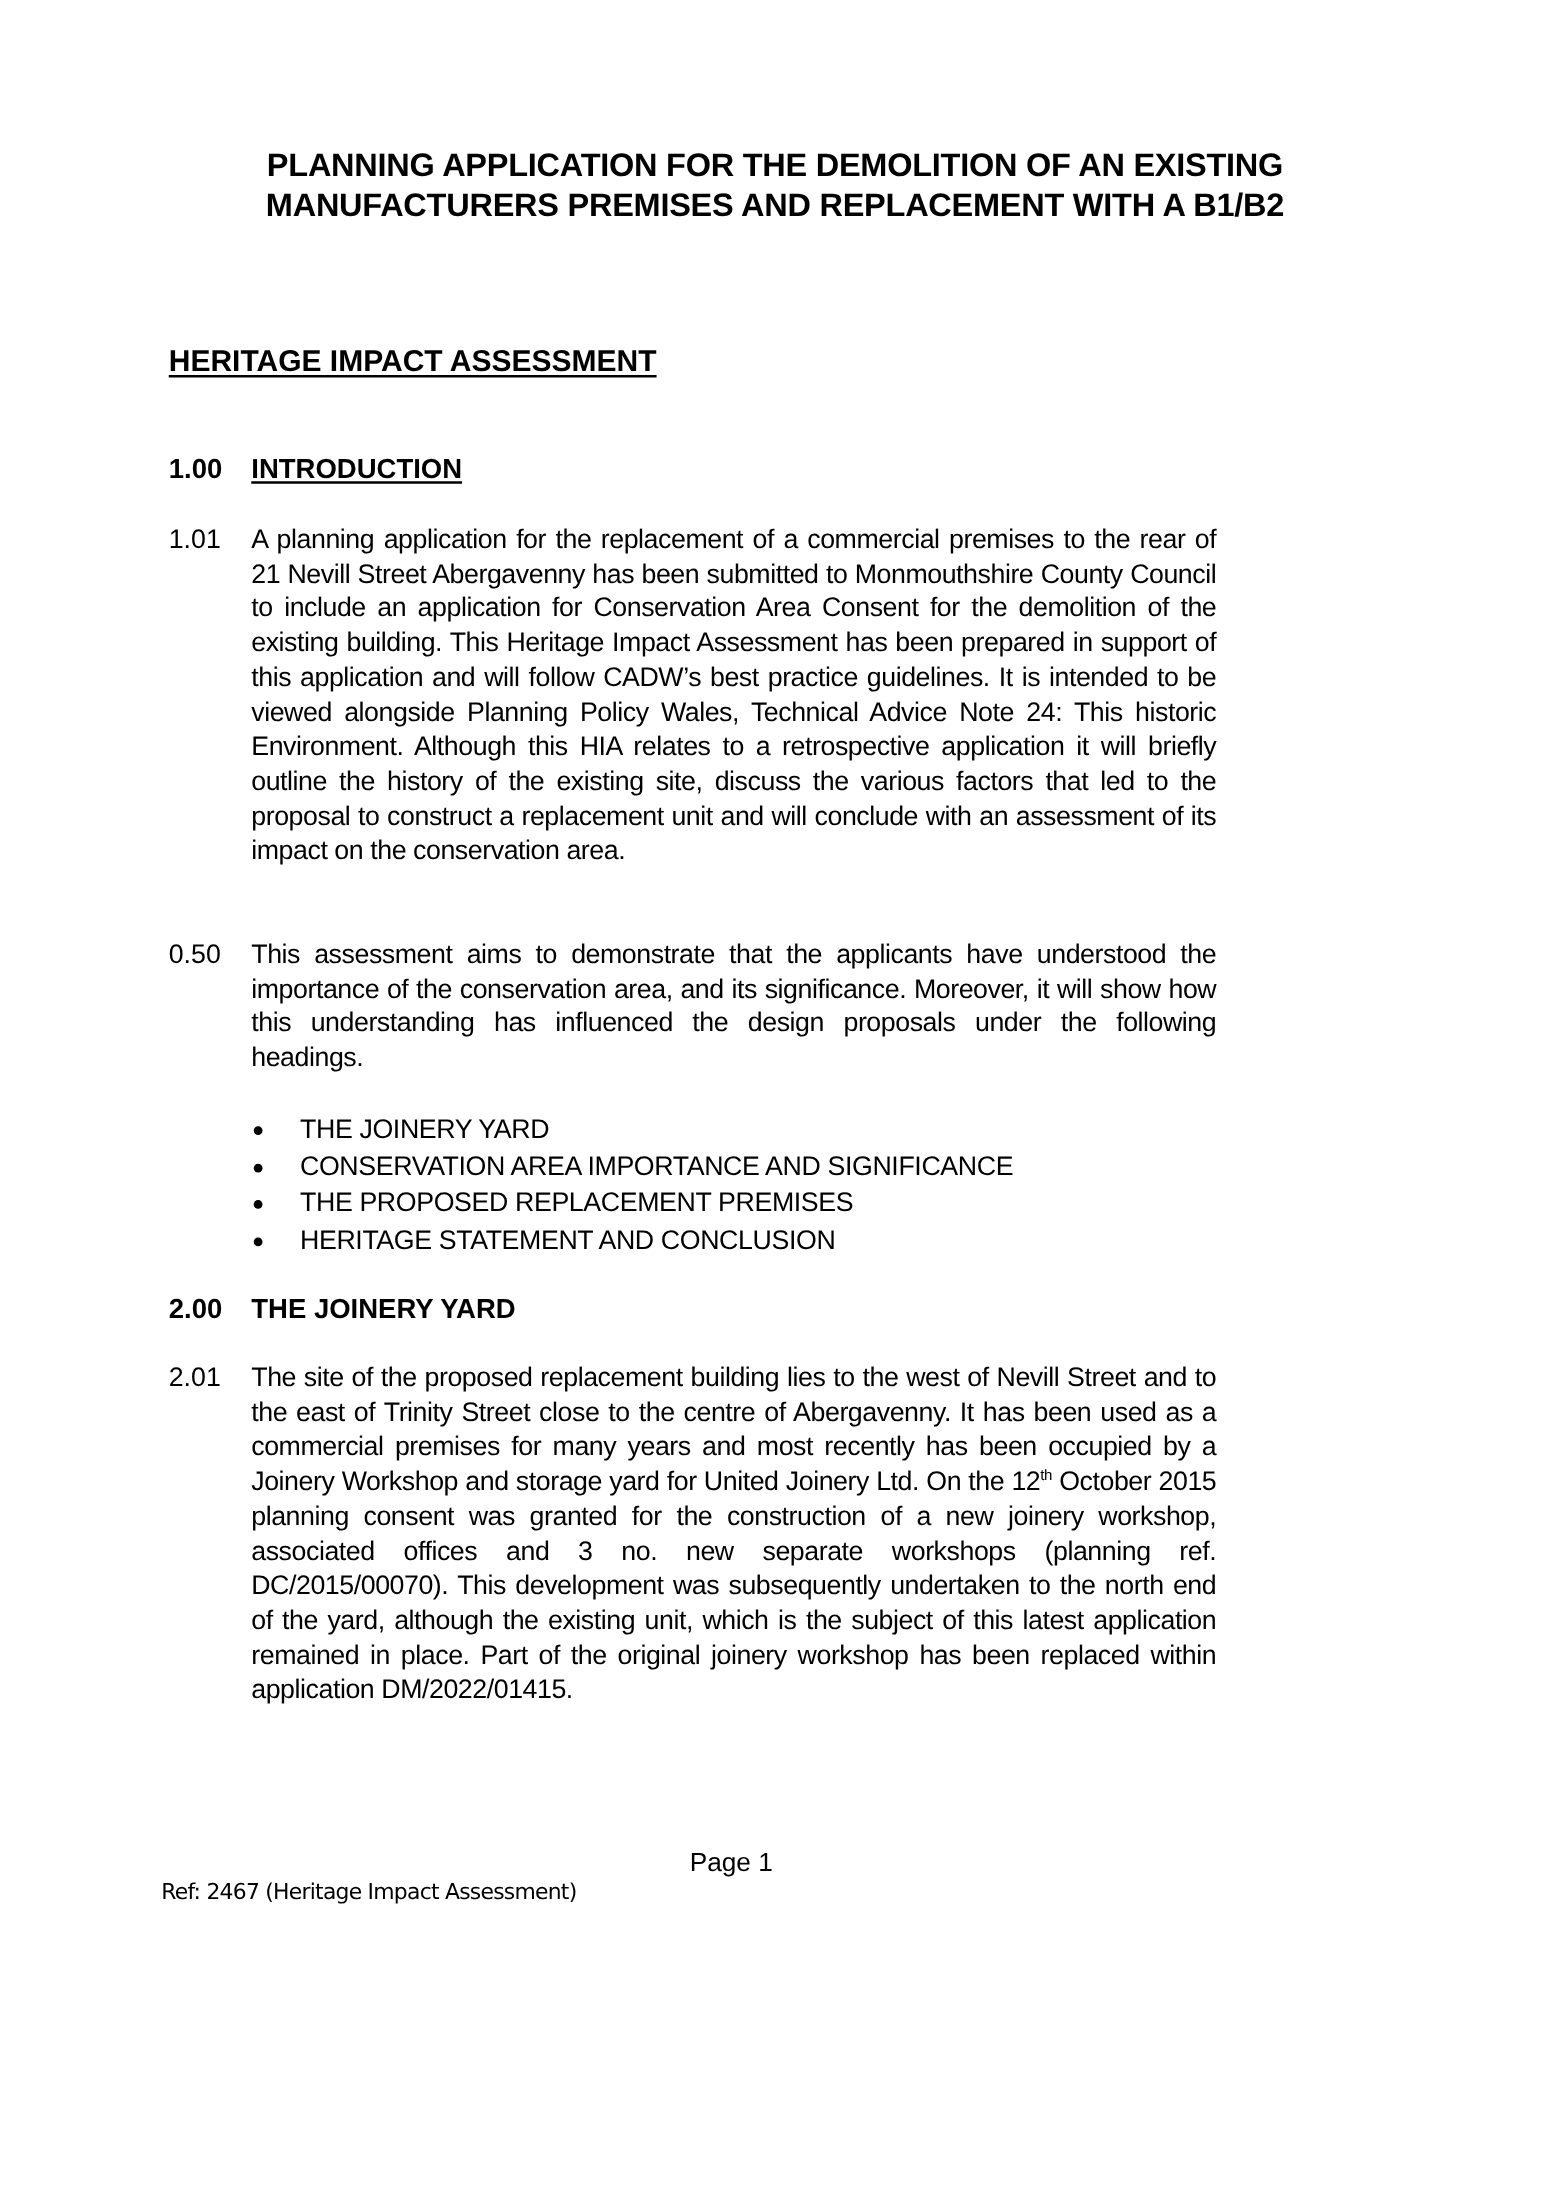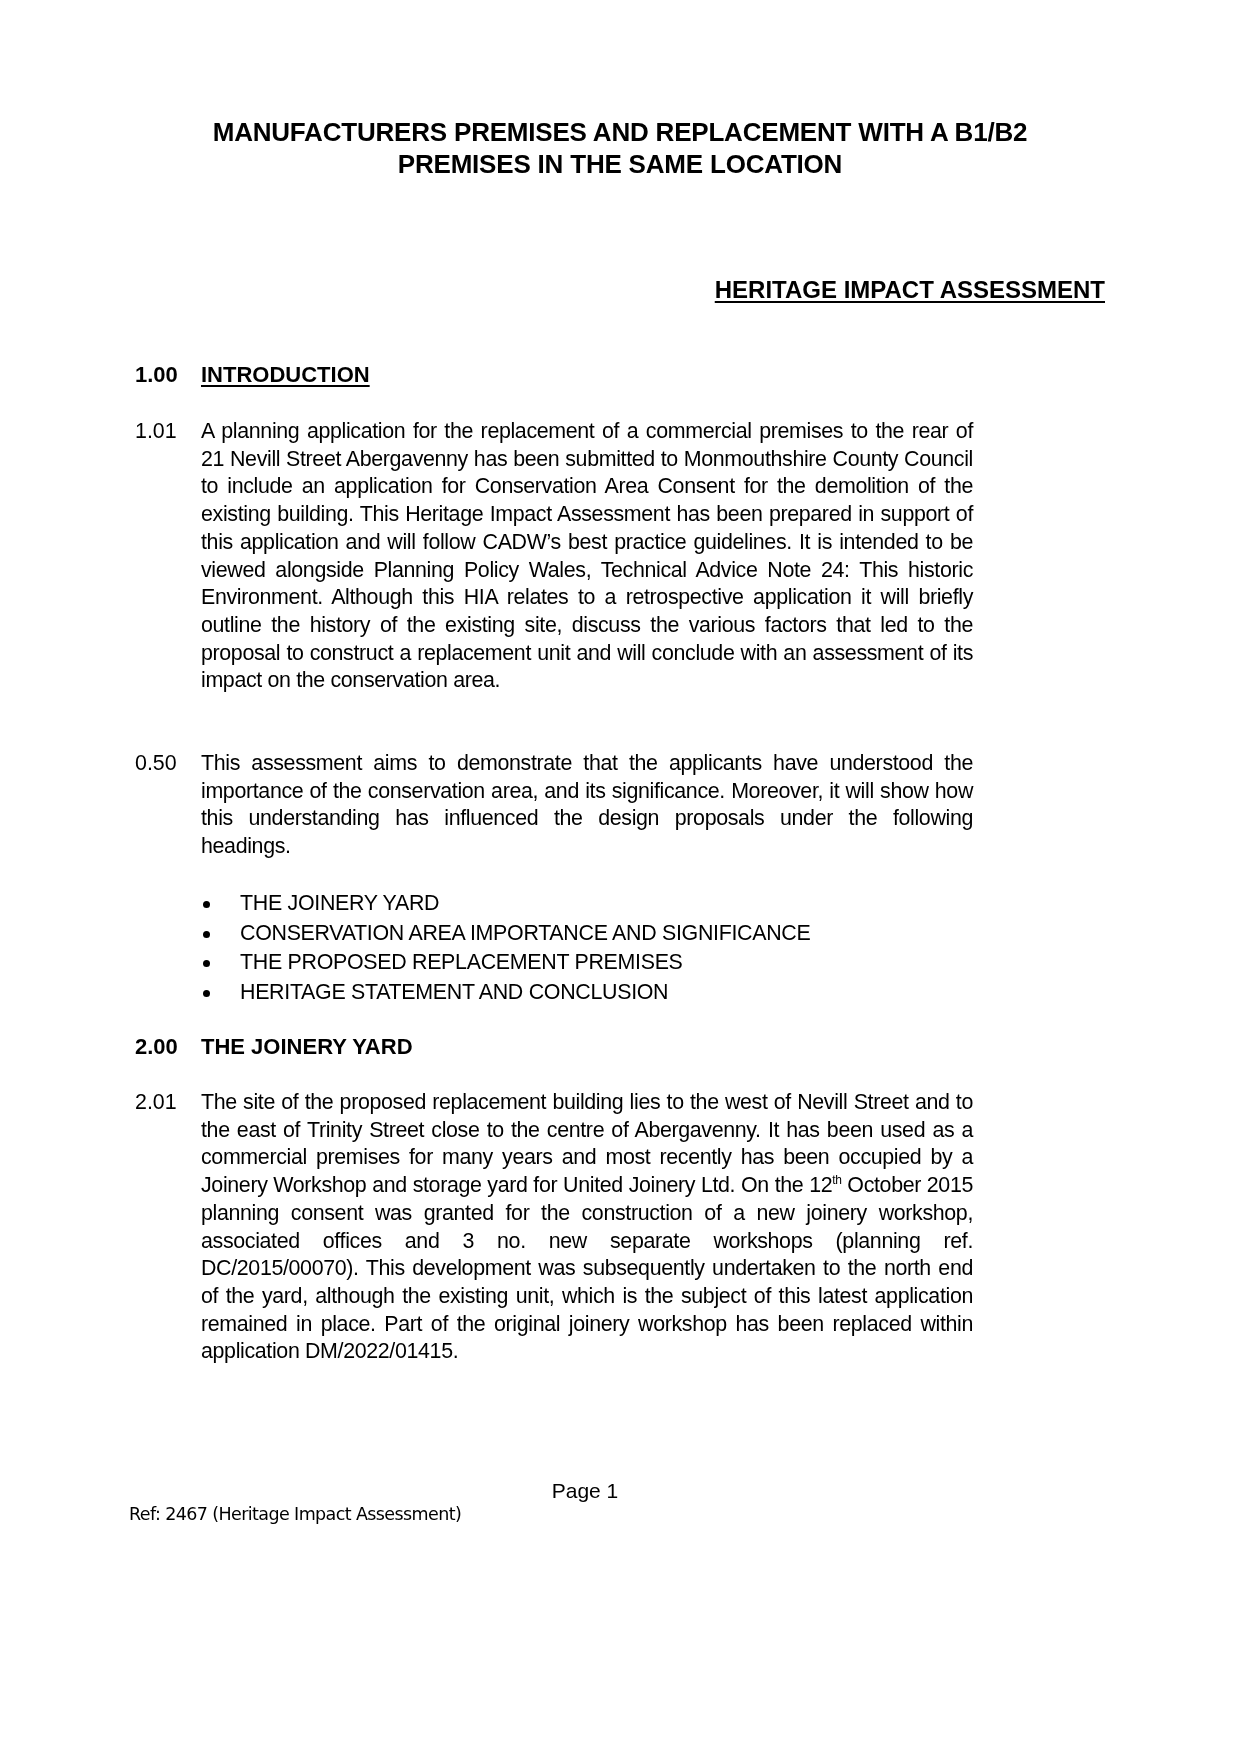--- a/index.html
+++ b/index.html
@@ -10,21 +10,21 @@
     position: absolute; left: 135px; width: 970px; top: 116px;
     text-align: center;
     font-family: "Liberation Sans", sans-serif;
     font-weight: bold; font-size: 26px; line-height: 32px;
     letter-spacing: -0.2px;
   }
   .title-line { display: block; white-space: nowrap; }
 
   .subtitle {
     position: absolute; left: 135px; width: 970px; top: 275px;
-    text-align: right;
+    text-align: left;
     font-family: "Liberation Sans", sans-serif;
     font-weight: bold; font-size: 24px; line-height: 30px;
   }
   .subtitle span { text-decoration: underline; text-underline-offset: 3px; text-decoration-thickness: 2px; }
 
   .section-heading {
     position: absolute; left: 135px;
     font-family: "Liberation Sans", sans-serif;
     font-weight: bold; font-size: 22px; line-height: 28px;
     white-space: nowrap;
@@ -71,22 +71,22 @@
     font-size: 17.5px; line-height: 24px;
     letter-spacing: -0.6px;
   }
 </style>
 </head>
 <body>
 
 <div class="page">
 
   <div class="title-block">
+    <span class="title-line">PLANNING APPLICATION FOR THE DEMOLITION OF AN EXISTING</span>
     <span class="title-line">MANUFACTURERS PREMISES AND REPLACEMENT WITH A B1/B2</span>
-    <span class="title-line">PREMISES IN THE SAME LOCATION</span>
   </div>
 
   <div class="subtitle">
     <span>HERITAGE IMPACT ASSESSMENT</span>
   </div>
 
   <div class="section-heading" style="top:361px;">
     <span class="num">1.00</span>
     <span class="label ul">INTRODUCTION</span>
   </div>

